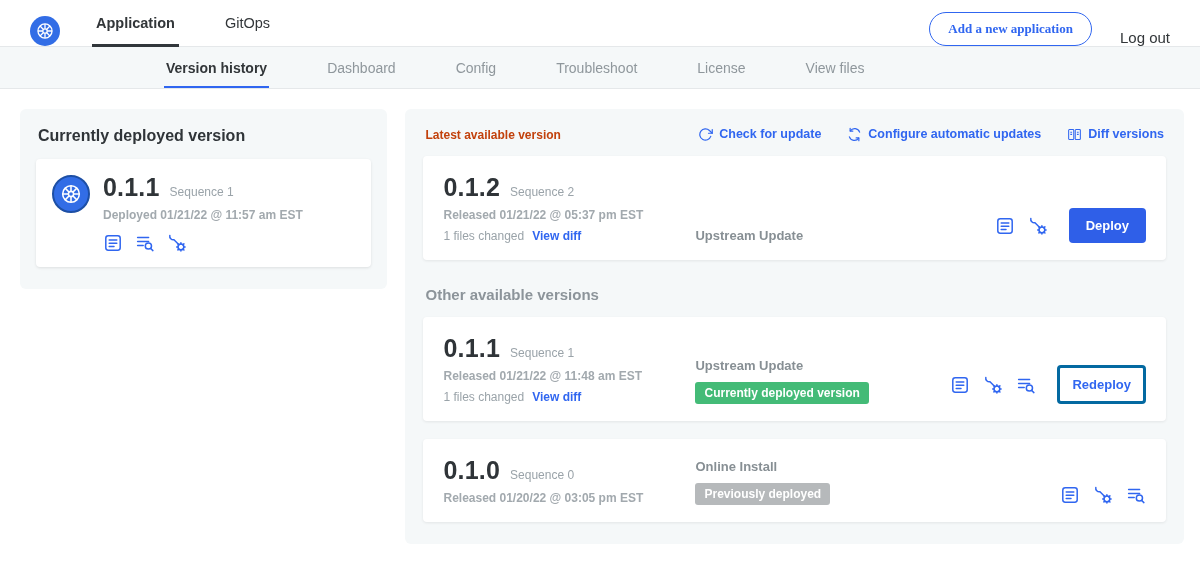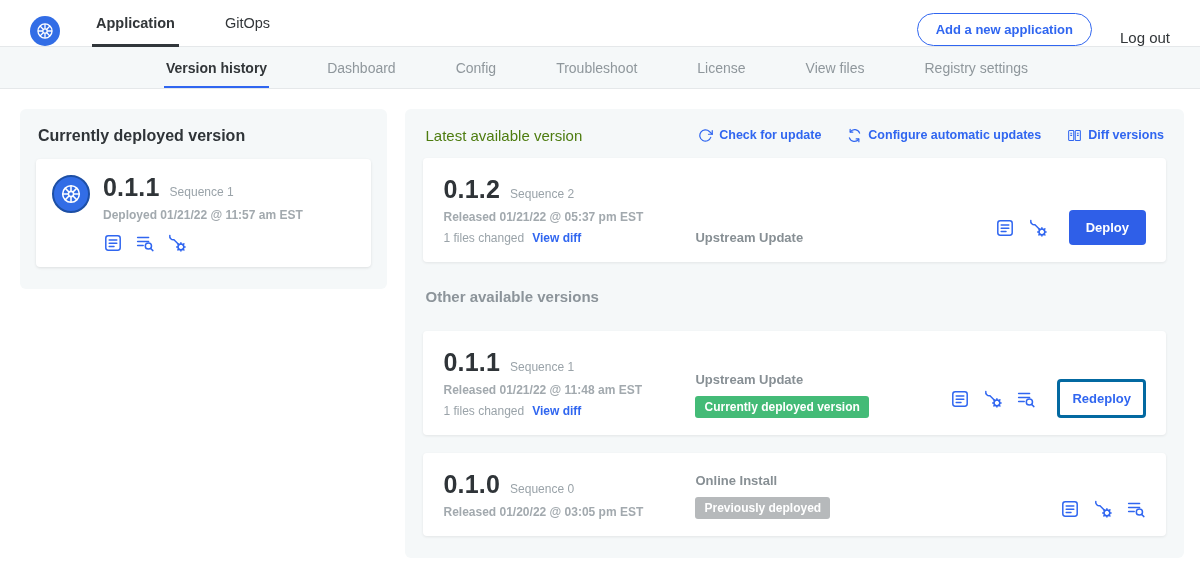--- a/index.html
+++ b/index.html
@@ -13,21 +13,21 @@
               display:flex;align-items:center;justify-content:center;flex:none}
   .top-tabs{display:flex;height:100%;margin-left:32px}
   .top-tab{position:relative;display:flex;align-items:center;height:100%;
            padding:0 4px;margin-right:42px;font-size:14.5px;color:#323639;cursor:pointer}
   .top-tab.active{font-weight:bold}
   .top-tab.active::after{content:"";position:absolute;left:0;right:0;bottom:-1px;
                          height:3px;background:#32373b}
   .topnav-spacer{flex:1}
   .add-app-btn{border:1px solid #3066f0;background:#fff;color:#3066f0;font-weight:bold;
                font-size:13px;padding:8px 18px;border-radius:17px;cursor:pointer;
-               font-family:Liberation Sans, sans-serif}
+               font-family:Liberation Serif, serif}
   .logout{margin-left:28px;font-size:15px;color:#323639;cursor:pointer}
 
   
   .subnav{height:42px;background:#f5f8f9;border-bottom:1px solid #e5e8ea;
           display:flex;align-items:stretch;padding-left:164px}
   .subnav-tab{position:relative;display:flex;align-items:center;padding:0 2px;
               margin-right:56px;font-size:14px;color:#8f979c;cursor:pointer;white-space:nowrap}
   .subnav-tab.active{color:#323639;font-weight:bold}
   .subnav-tab.active::after{content:"";position:absolute;left:0;right:0;bottom:0;
                             height:2px;background:#3066f0}
@@ -49,21 +49,21 @@
   .date-line{font-size:12px;font-weight:bold;color:#a2a9ae;margin-top:6px}
   .files-line{display:flex;gap:8px;margin-top:7px;font-size:12px}
   .muted{color:#9aa3a9}
   .view-diff{color:#3066f0;font-weight:bold;cursor:pointer}
   .icon-row{display:flex;gap:12px;margin-top:11px}
   .icon-btn{width:20px;height:20px;color:#3066f0;cursor:pointer;display:inline-flex}
   .icon-btn svg{width:100%;height:100%}
 
   .available-panel{flex:1;padding:14px 18px 22px}
   .avail-header{display:flex;align-items:center;margin:4px 2px 14px}
-  .gray-title{font-size:15px;font-weight:normal;color:#4d7c0f}
+  .gray-title{font-size:12px;font-weight:bold;color:#c2410c}
   .avail-actions{margin-left:auto;display:flex;gap:26px}
   .action-link{display:flex;gap:6px;color:#3066f0;font-size:12.5px;
                font-weight:bold;cursor:pointer;white-space:nowrap}
   .action-link .li{width:15px;height:15px;display:inline-flex}
   .action-link svg{width:100%;height:100%}
 
   .version-card{background:#fff;border-radius:4px;box-shadow:0 1px 3px rgba(0,0,0,.08);
                 padding:17px 20px;display:flex;align-items:flex-end}
   .vc-left{width:252px}
   .vc-mid{width:255px}
@@ -71,21 +71,21 @@
   .badge{display:inline-block;margin-top:9px;padding:4px 9px;border-radius:3px;
          font-size:12px;font-weight:bold;color:#fff;white-space:nowrap}
   .badge-green{background:#44bb77}
   .badge-gray{background:#b6b9bb}
   .vc-right{margin-left:auto;display:flex;align-items:center;gap:13px}
   .deploy-btn{border:none;background:#2f5fe8;color:#fff;font-weight:bold;font-size:13px;
               padding:10px 17px;border-radius:4px;cursor:pointer;font-family:inherit;margin-left:8px}
   .redeploy-btn{border:3px solid #0369a1;background:#fff;color:#3066f0;font-weight:bold;
                 font-size:13px;padding:9px 12px;border-radius:4px;cursor:pointer;
                 font-family:inherit;margin-left:8px}
-  .other-title{font-size:15px;font-weight:bold;color:#8c949a;margin:26px 2px 26px}
+  .other-title{font-size:15px;font-weight:bold;color:#8c949a;margin:26px 2px 14px}
   .card-gap{margin-top:18px}
 </style>
 </head>
 <body>
 
 <svg width="0" height="0" style="position:absolute">
   <defs>
     <symbol id="i-k8s" viewBox="0 0 20 20">
       <g stroke="#fff" stroke-width="1.2" fill="none">
         <circle cx="10" cy="10" r="6.4"></circle>
@@ -152,21 +152,20 @@
   <div class="logout">Log out</div>
 </header>
 
 <nav class="subnav">
   <div class="subnav-tab active">Version history</div>
   <div class="subnav-tab">Dashboard</div>
   <div class="subnav-tab">Config</div>
   <div class="subnav-tab">Troubleshoot</div>
   <div class="subnav-tab">License</div>
   <div class="subnav-tab">View files</div>
-  <div class="subnav-tab">Registry settings</div>
 </nav>
 
 <main class="content">
 
   <aside class="panel deployed-panel">
     <div class="deployed-title">Currently deployed version</div>
     <div class="deployed-card">
       <div class="k8s-mark">
         <svg width="26" height="26">
             <use href="#i-k8s"></use>

